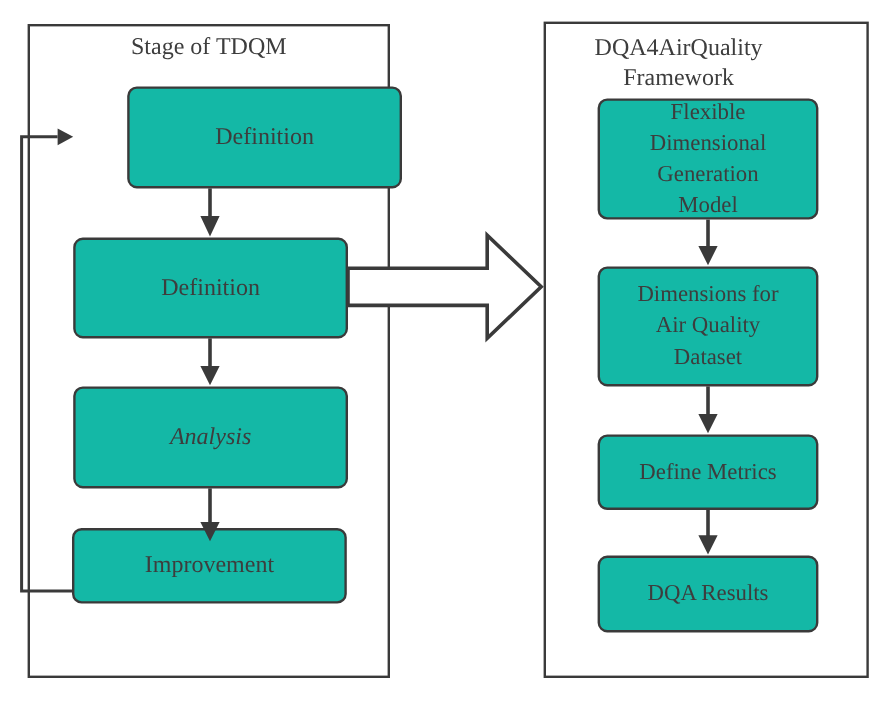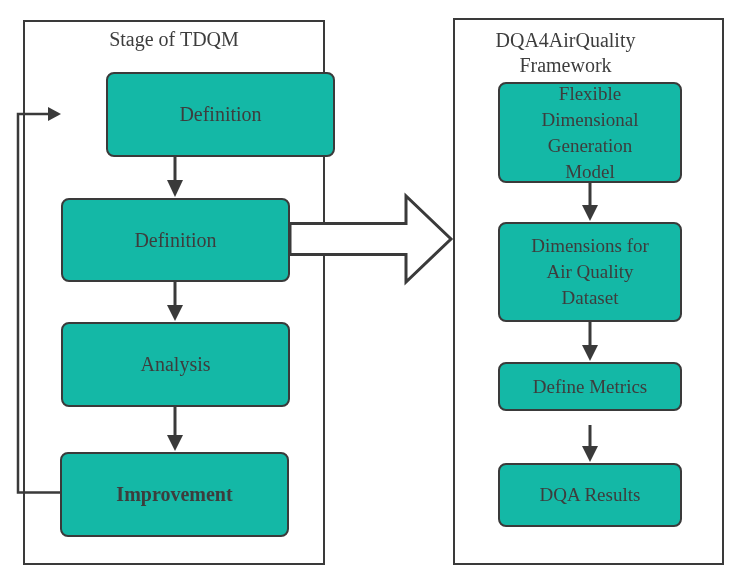--- a/index.html
+++ b/index.html
@@ -39,26 +39,26 @@
     box-sizing: border-box;
     display: flex;
     align-items: center;
     justify-content: center;
     text-align: center;
     font-size: 20px;
     white-space: pre-line;
   }
   #box-definition  { left: 61px; top: 72px;  width: 229px; height: 85px; margin-left: 45px; }
   #box-measurement { left: 61px; top: 198px; width: 229px; height: 84px; }
-  #box-analysis    { left: 61px; top: 322px; width: 229px; height: 85px; }
-  #box-improvement { left: 60px; top: 452px; width: 229px; height: 85px; font-weight: bold; }
+  #box-analysis    { left: 61px; top: 322px; width: 229px; height: 85px; font-style: italic; }
+  #box-improvement { left: 60px; top: 440px; width: 229px; height: 63px; }
 
   #box-fdgm    { left: 498px; top: 82px;  width: 184px; height: 101px; font-size: 19px; line-height: 26px; }
   #box-daqd    { left: 498px; top: 222px; width: 184px; height: 100px; font-size: 19px; line-height: 26px; }
-  #box-metrics { left: 498px; top: 362px; width: 184px; height: 49px;  font-size: 19px; }
+  #box-metrics { left: 498px; top: 362px; width: 184px; height: 63px;  font-size: 19px; }
   #box-results { left: 498px; top: 463px; width: 184px; height: 64px;  font-size: 19px; align-items: center; }
 
   #arrow-layer {
     position: absolute;
     left: 0; top: 0;
     width: 745px;
     height: 585px;
     pointer-events: none;
   }
   #refinement-label {

